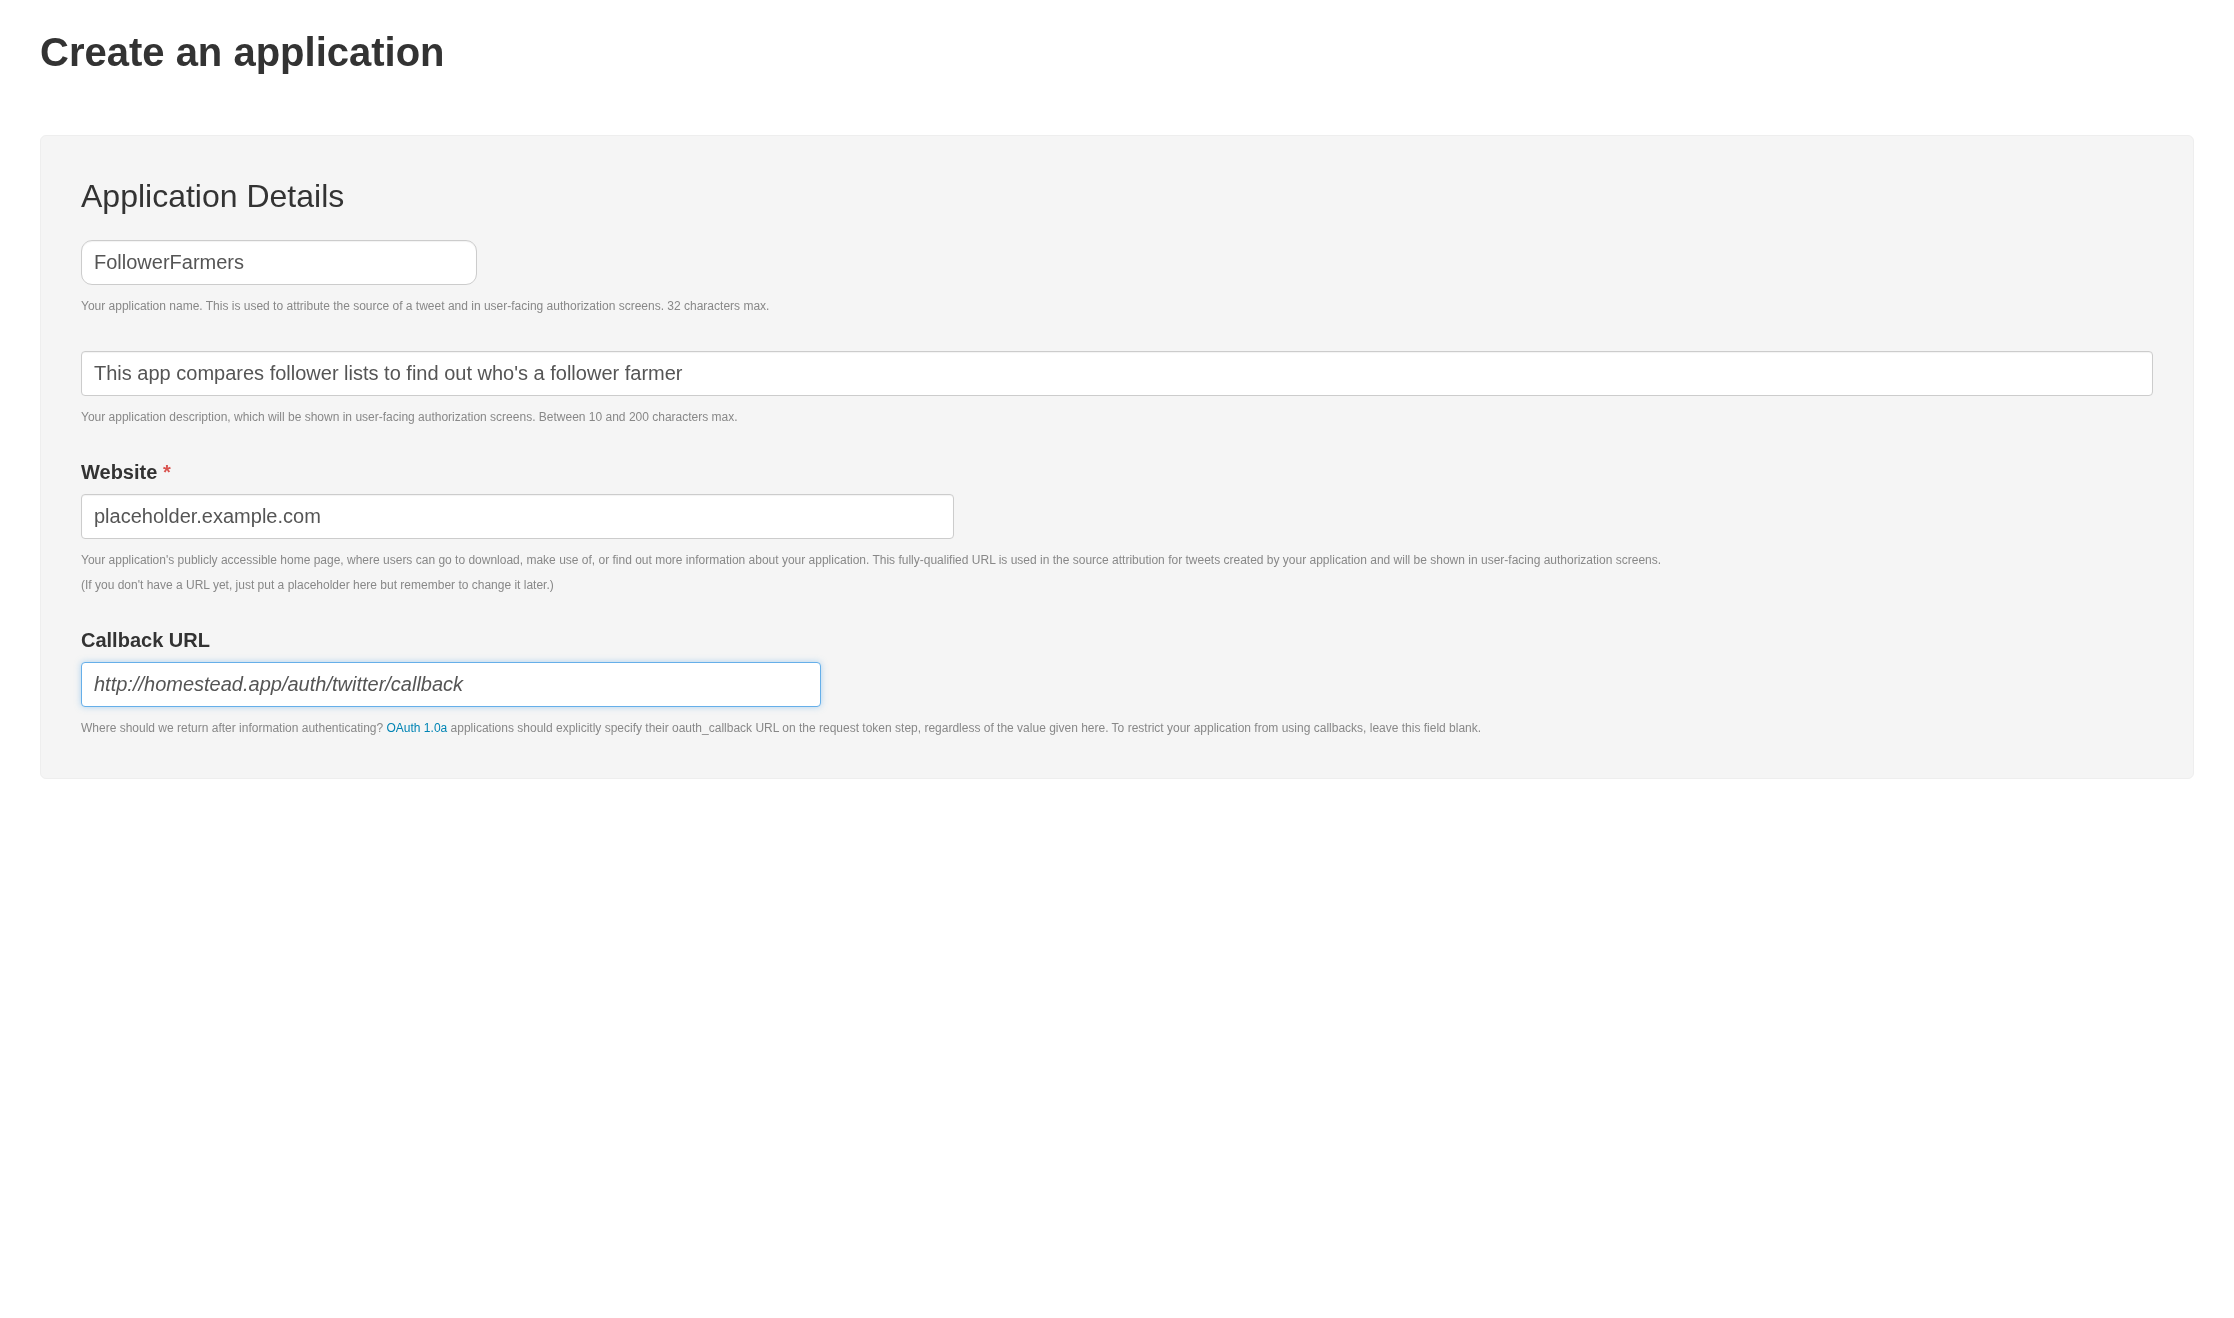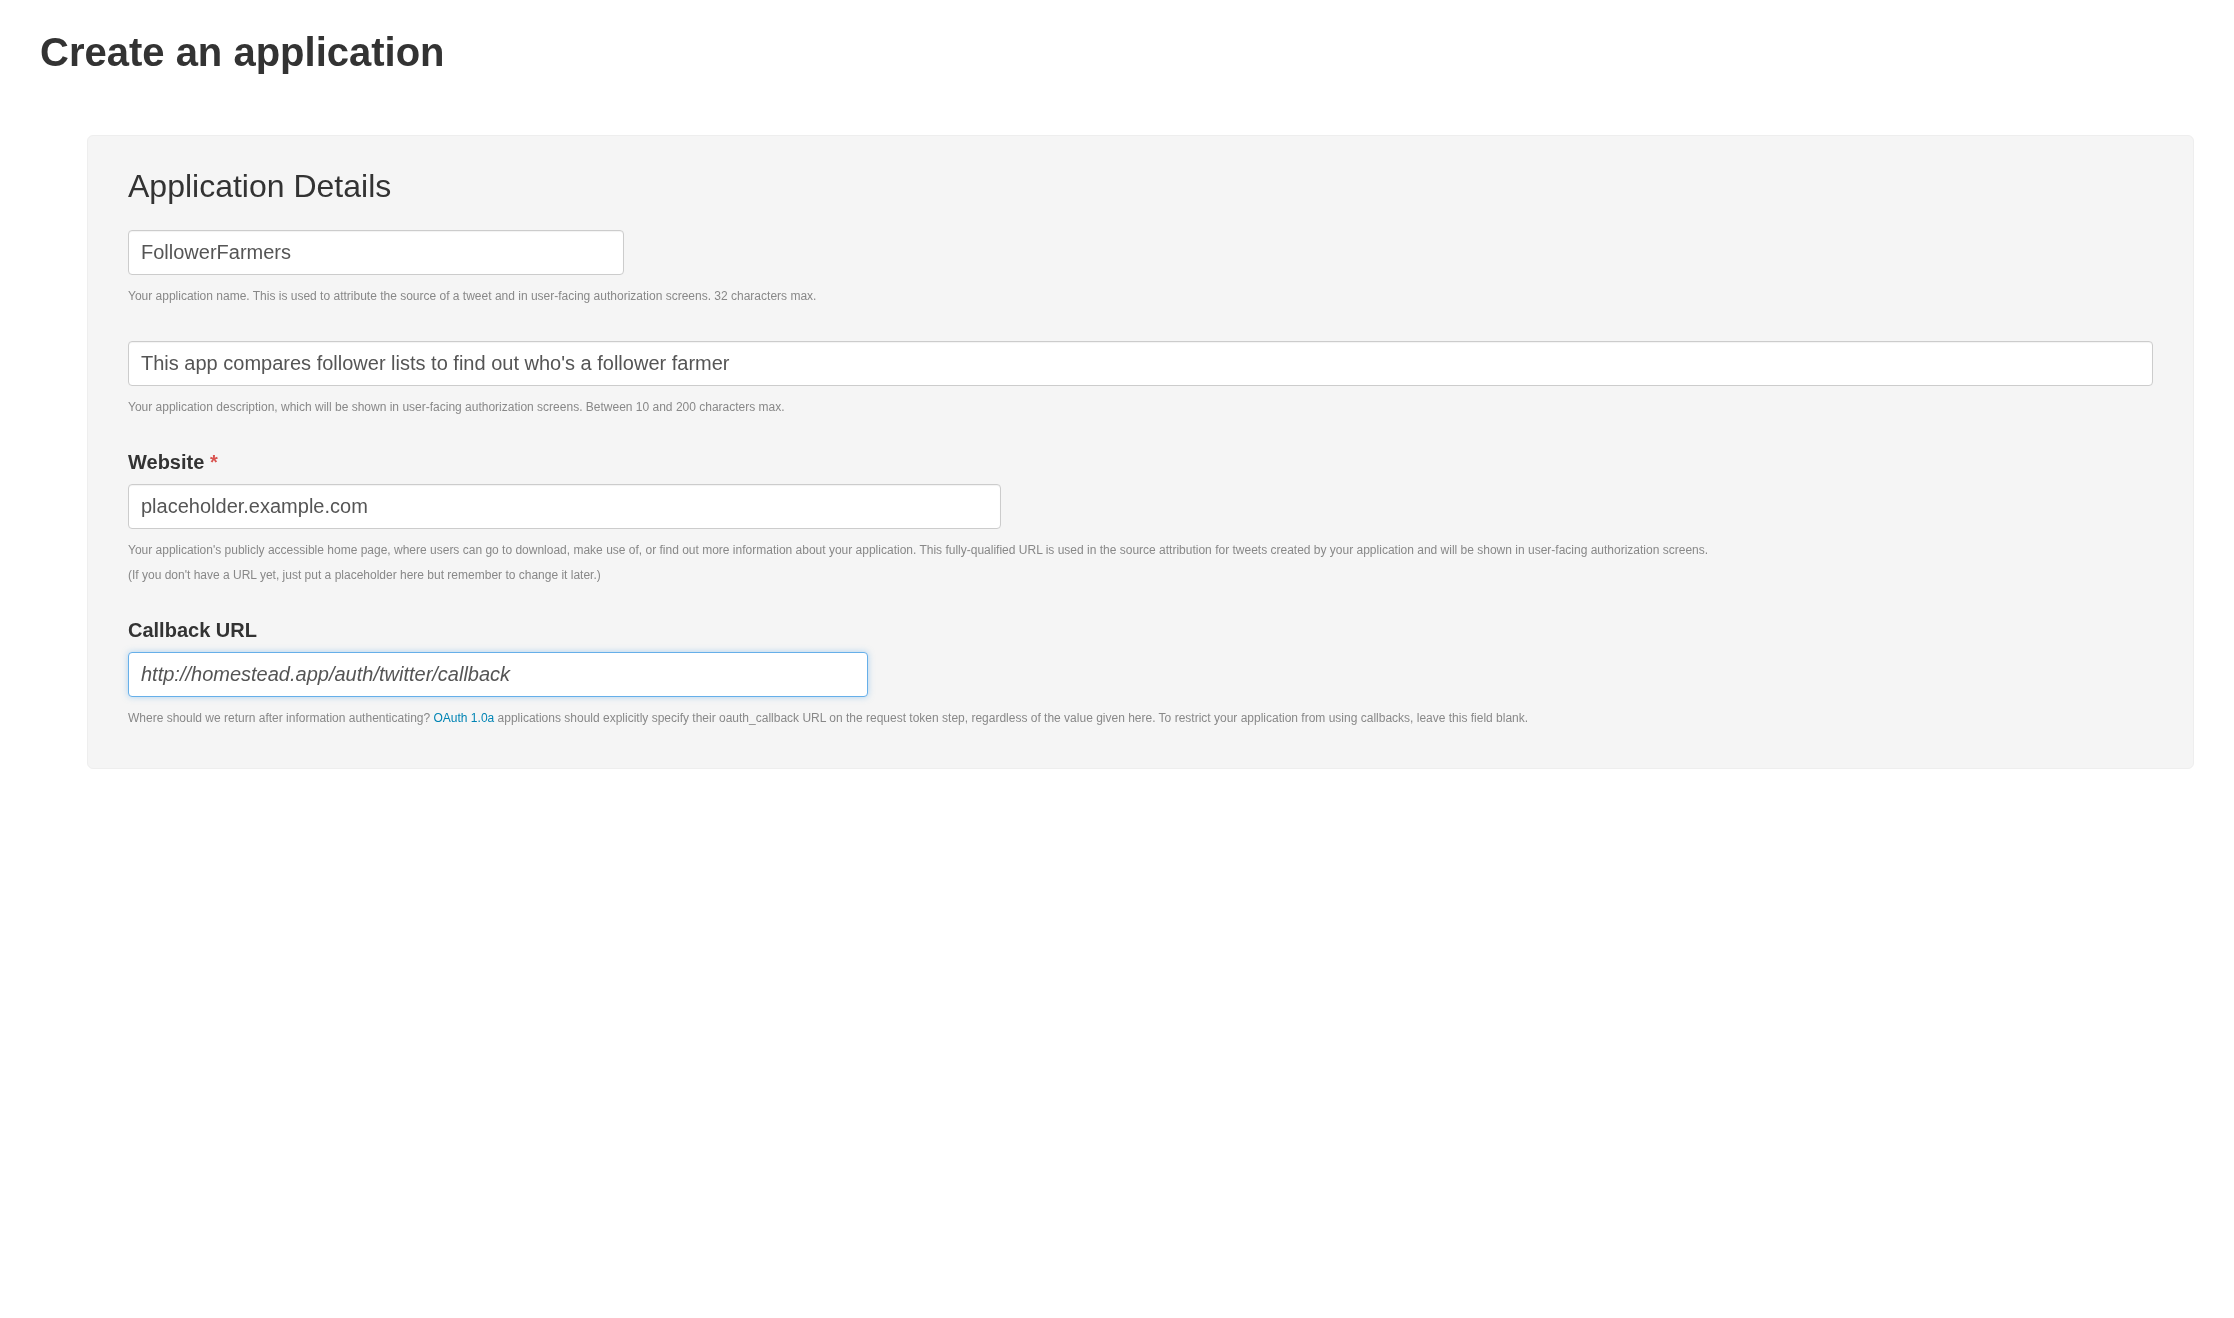--- a/index.html
+++ b/index.html
@@ -13,22 +13,21 @@
       font-size: 40px;
       font-weight: 700;
       color: #333;
       margin-bottom: 60px;
       margin-top: 10px;
     }
     .panel {
       background: #f5f5f5;
       border: 1px solid #eee;
       border-radius: 6px;
-      padding: 32px 40px 40px 40px;
-      margin-left: 47px;
+      padding: 42px 40px 40px 40px;
     }
     .panel-title {
       font-size: 32px;
       font-weight: 400;
       color: #333;
       margin-bottom: 25px;
     }
     .form-group {
       margin-bottom: 35px;
     }
@@ -49,21 +48,21 @@
     .form-input {
       background: #fff;
       border: 1px solid #ccc;
       border-radius: 4px;
       padding: 10px 12px;
       font-size: 20px;
       font-family: inherit;
       color: #555;
       box-shadow: inset 0 1px 1px rgba(0,0,0,0.05);
     }
-    .input-name { width: 496px; }
+    .input-name { width: 396px; border-radius: 11px; }
     .input-full { width: 100%; }
     .input-website { width: 873px; }
     .input-callback {
       width: 740px;
       border-color: #66afe9;
       box-shadow: 0 0 6px rgba(102,175,233,0.5);
       font-style: italic;
     }
     .help-text {
       font-size: 12px;

